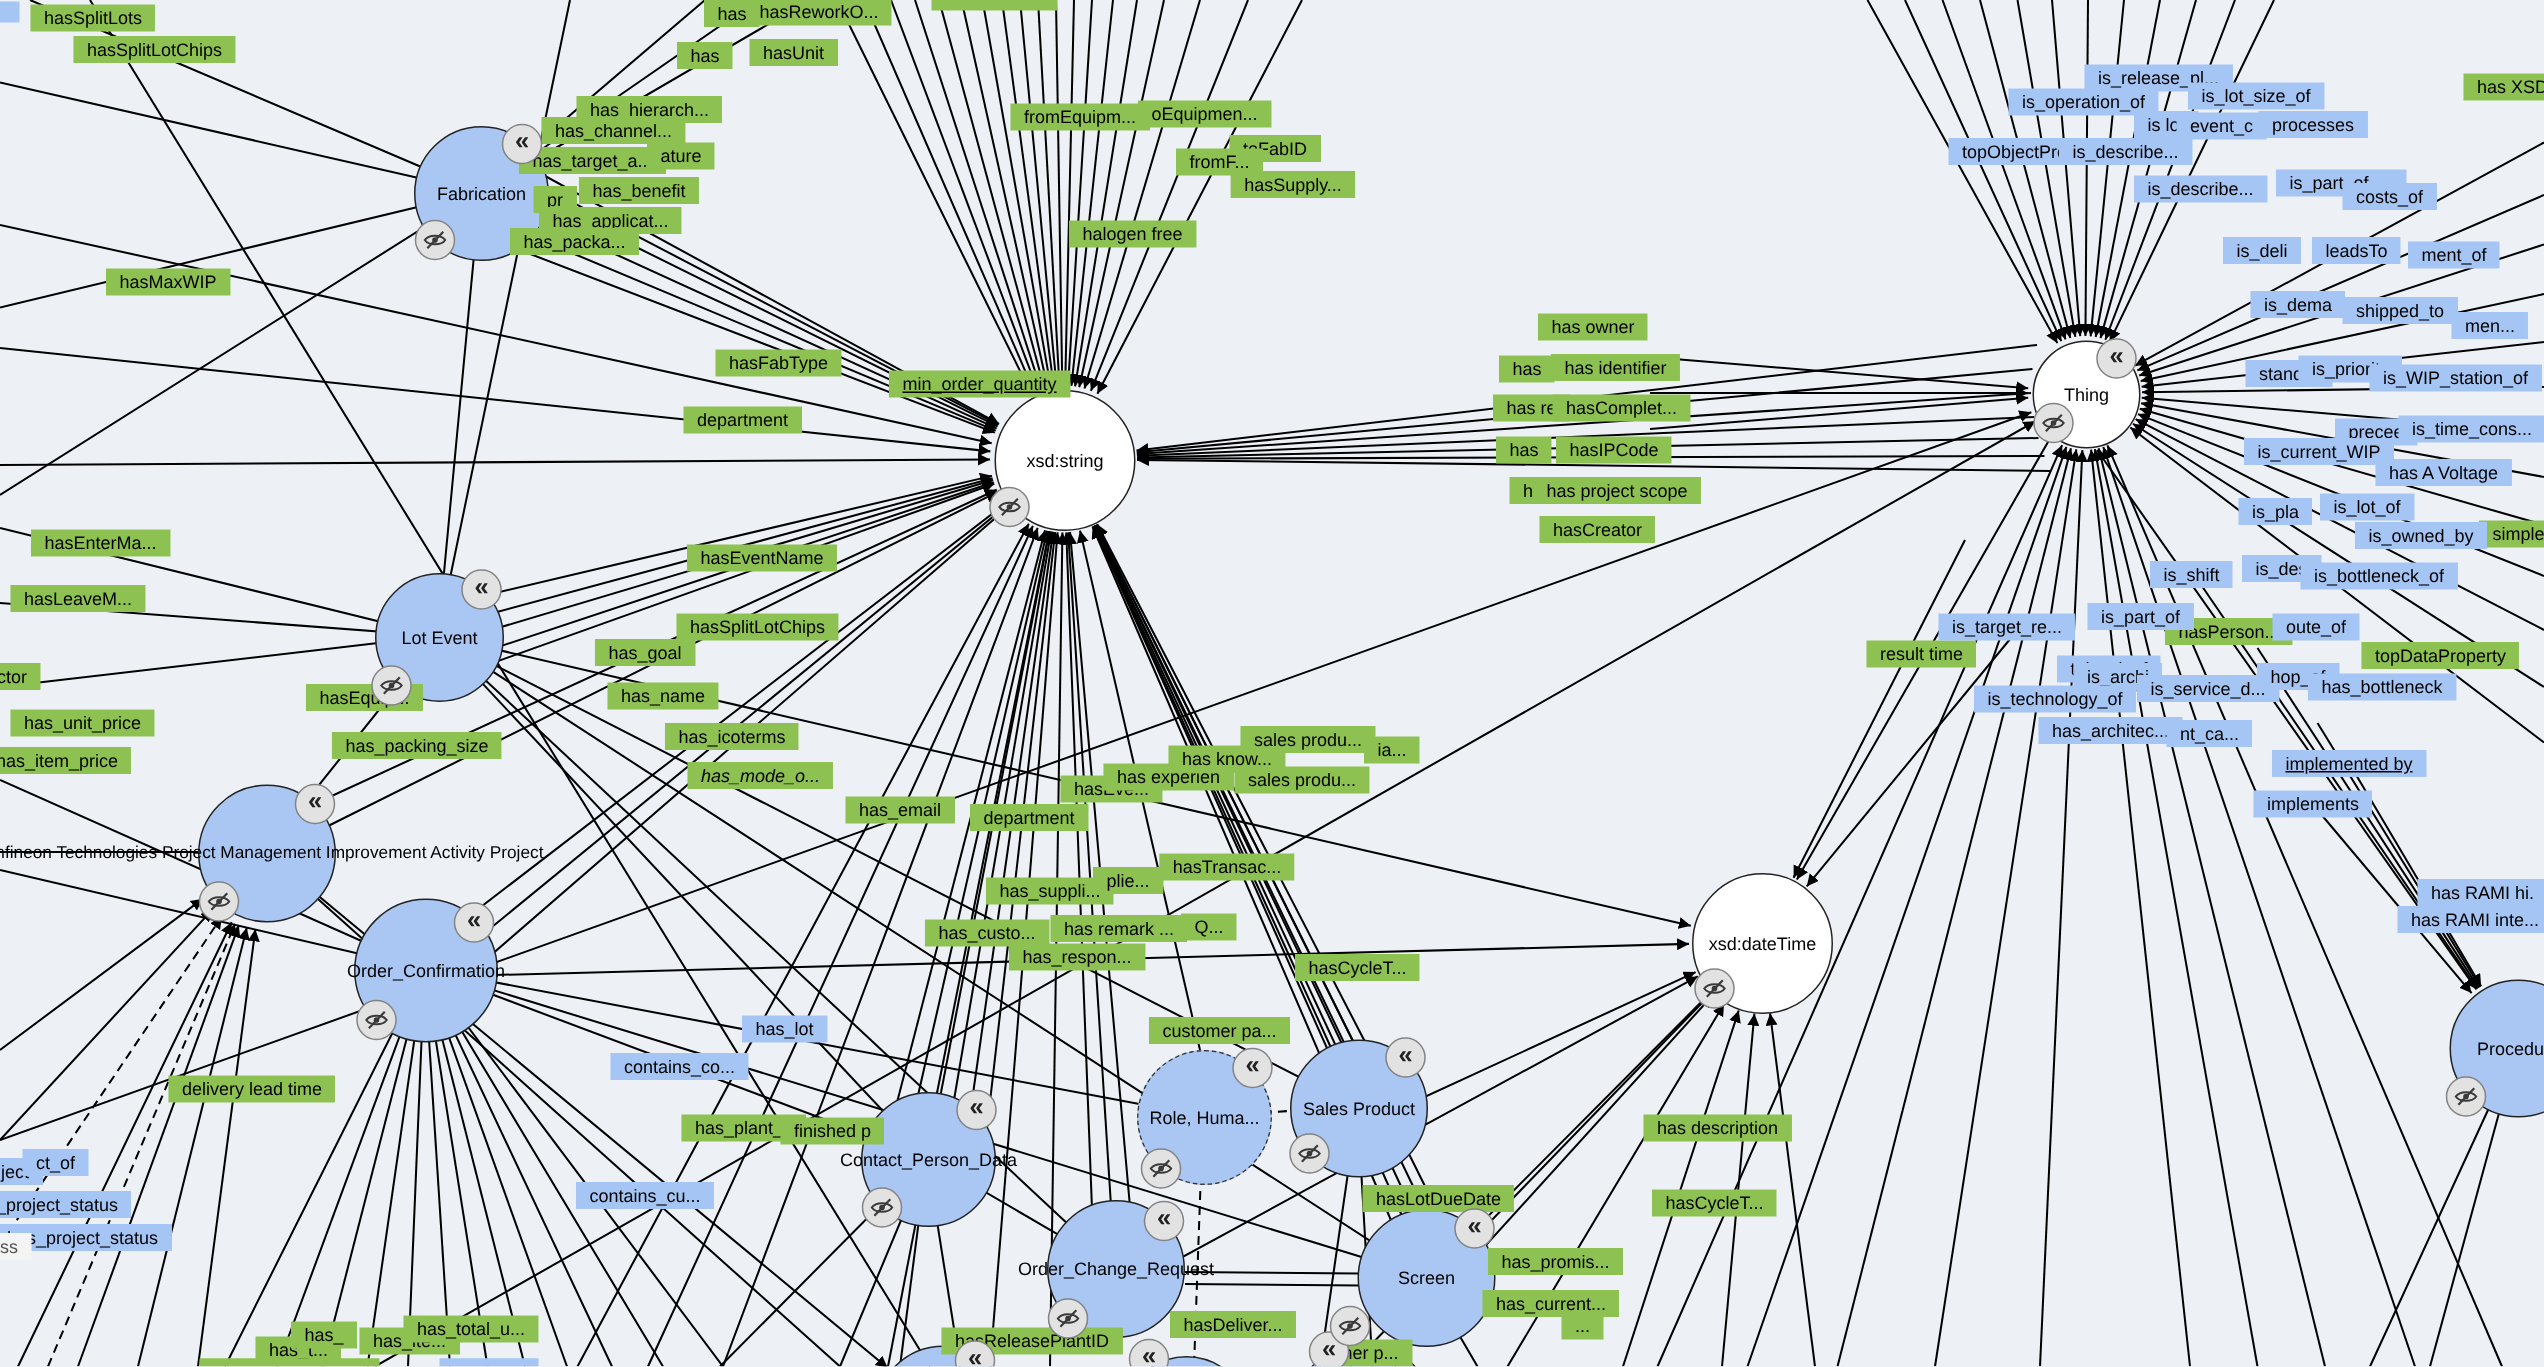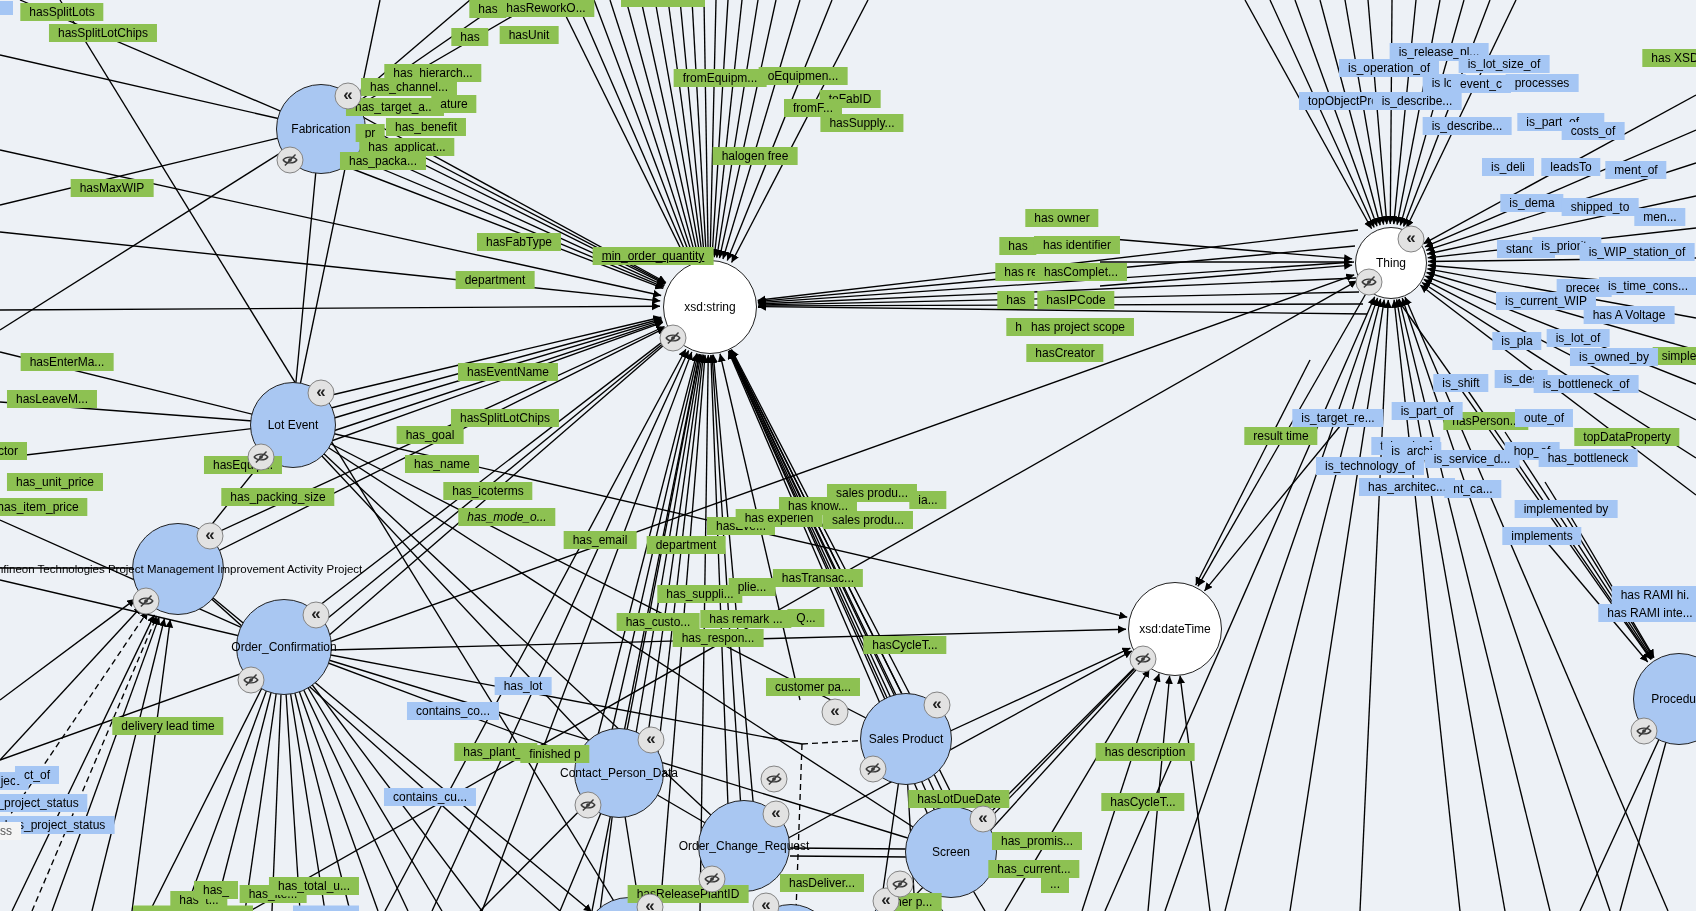--- a/index.html
+++ b/index.html
@@ -240,20 +240,23 @@
       </div>
       <div class="node" style="left: 236px; top: 599px; width: 94px; height: 94px;">
         <span class="node-label">Order_Confirmation</span>
       </div>
       <div class="node" style="left: 574px; top: 728px; width: 88px; height: 88px; justify-content: center;">
         <span class="node-label">Contact_Person_Data</span>
       </div>
       <div class="node" style="left: 698px; top: 800px; width: 90px; height: 90px;">
         <span class="node-label">Order_Change_Request</span>
       </div>
+      <div class="node dashed" style="left: 758px; top: 700px; width: 88px; height: 88px;">
+        <span class="node-label">Role, Huma...</span>
+      </div>
       <div class="node" style="left: 860px; top: 693px; width: 90px; height: 90px;">
         <span class="node-label">Sales Product</span>
       </div>
       <div class="node" style="left: 905px; top: 806px; width: 90px; height: 90px;">
         <span class="node-label">Screen</span>
       </div>
       <div class="node white" style="left: 1128px; top: 582px; width: 92px; height: 92px;">
         <span class="node-label">xsd:dateTime</span>
       </div>
       <div class="node white" style="left: 663px; top: 260px; width: 92px; height: 92px;">
@@ -400,21 +403,21 @@
       <div class="plabel b" style="left: 1338px; top: 418px;">is_target_re...</div>
       <div class="plabel b" style="left: 1406px; top: 446px;">t_level_of</div>
       <div class="plabel b" style="left: 1544px; top: 418px;">oute_of</div>
       <div class="plabel b" style="left: 1412px; top: 451px;">is_archi</div>
       <div class="plabel b" style="left: 1472px; top: 459px;">is_service_d...</div>
       <div class="plabel b" style="left: 1532px; top: 451px;">hop_of</div>
       <div class="plabel b" style="left: 1588px; top: 458px;">has_bottleneck</div>
       <div class="plabel b" style="left: 1370px; top: 466px;">is_technology_of</div>
       <div class="plabel b" style="left: 1407px; top: 487px;">has_architec...</div>
       <div class="plabel b" style="left: 1473px; top: 489px;">nt_ca...</div>
-      <div class="plabel b" style="left: 1566px; top: 509px;">implemented by</div>
+      <div class="plabel b" style="left: 1566px; top: 509px; text-decoration: underline;">implemented by</div>
       <div class="plabel b" style="left: 1542px; top: 536px;">implements</div>
       <div class="plabel b" style="left: 1655px; top: 595px;">has RAMI hi.</div>
       <div class="plabel b" style="left: 1650px; top: 613px;">has RAMI inte...</div>
       <div class="plabel b" style="left: 10px; top: 781px;">ject</div>
       <div class="plabel b" style="left: 37px; top: 775px;">ct_of</div>
       <div class="plabel b" style="left: 38px; top: 803px;">_project_status</div>
       <div class="plabel b" style="left: 55px; top: 825px;">has_project_status</div>
       <div class="plabel b" style="left: 326px; top: 909px; width: 66px; height: 7px; padding: 0px;"></div>
       <div class="plabel b" style="left: 4px; top: 8px; width: 18px; height: 14px; padding: 0px;"></div>
       <div class="plabel w" style="left: 6px; top: 831px;">ss</div>

